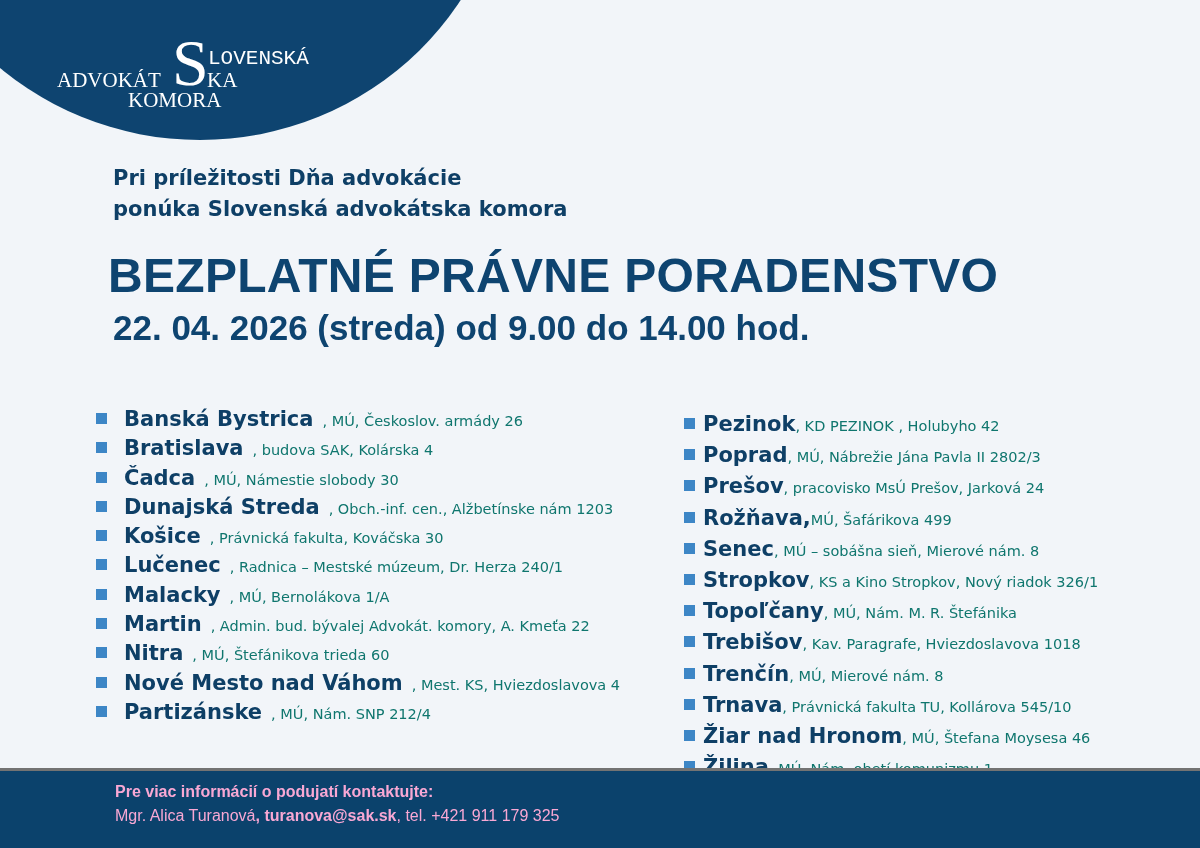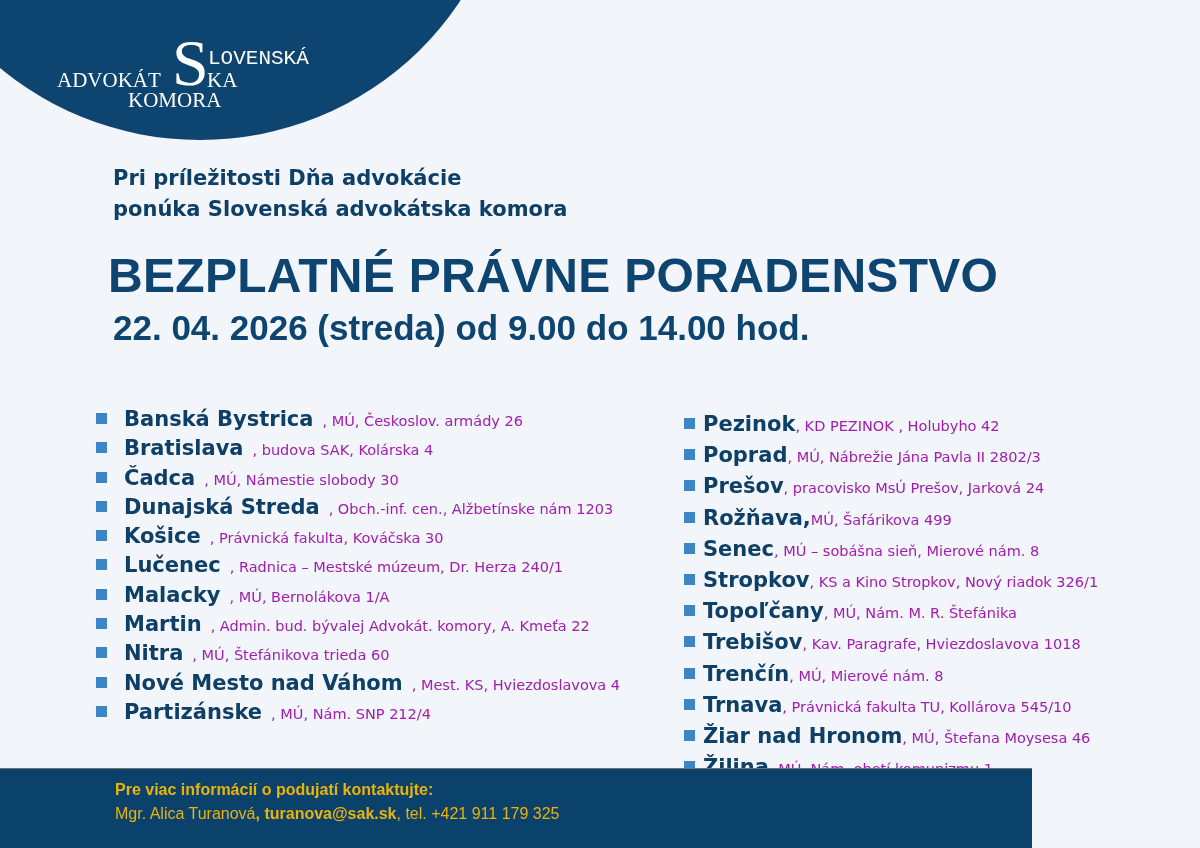--- a/index.html
+++ b/index.html
@@ -89,30 +89,30 @@
   }
   .city {
     font-family: "DejaVu Sans", sans-serif;
     font-weight: bold;
     font-size: 21px;
     color: #0e3f66;
   }
   .addr {
     font-family: "DejaVu Sans", sans-serif;
     font-size: 14.5px;
-    color: #a21caf;
+    color: #0f766e;
     margin-top: 38px;
   }
   .footer {
     position: absolute;
     left: 0; top: 768px;
-    width: 1032px; height: 80px;
+    width: 1200px; height: 80px;
     background: #0b426c;
-    border-top: 1px solid #737373;
-    color: #eab308;
+    border-top: 3px solid #737373;
+    color: #f9a8d4;
   }
   .footer .f1 {
     position: absolute;
     left: 115px; top: 12px;
     font-family: "Liberation Sans", sans-serif;
     font-weight: bold;
     font-size: 16px;
   }
   .footer .f2 {
     position: absolute;

